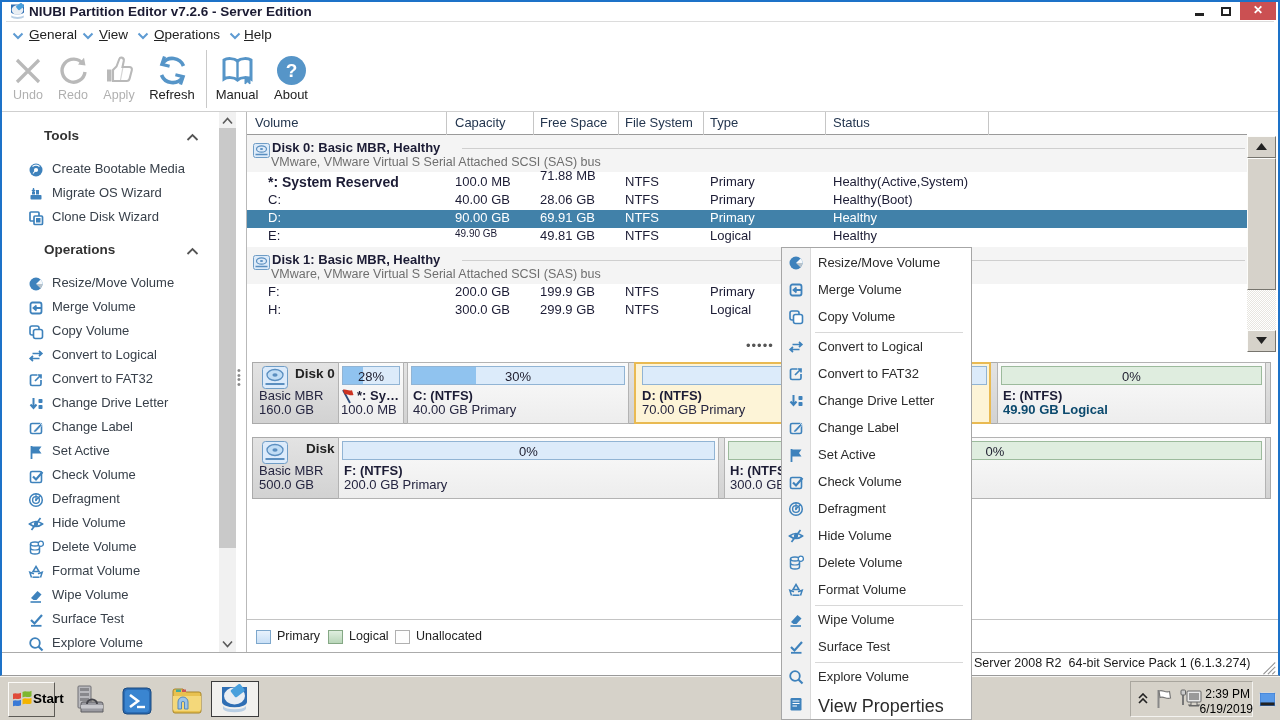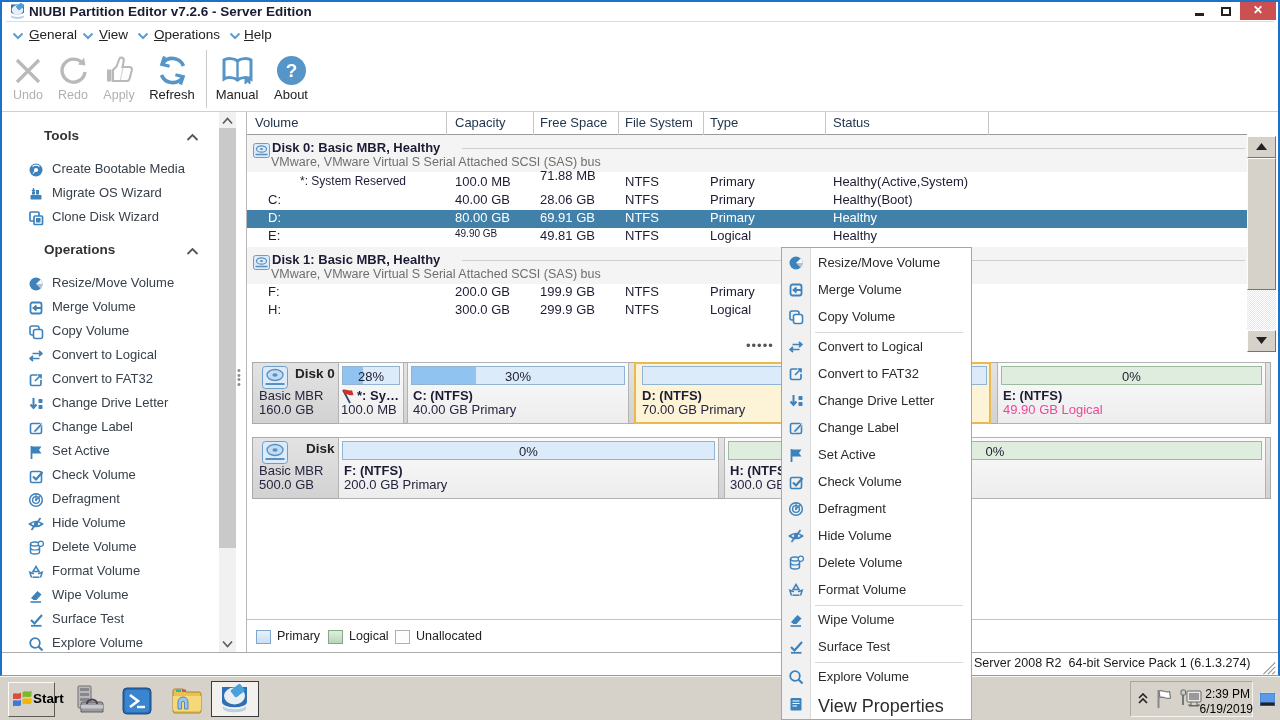--- a/index.html
+++ b/index.html
@@ -216,35 +216,35 @@
 <div class="abs" style="left:247px;top:135px;width:1000px;height:37px;background:#f4f4f4"></div>
 <svg class="abs" style="left:253px;top:143px" width="17" height="15" viewBox="0 0 17 15">
       <rect x="0.5" y="0.5" width="16" height="14" rx="2" fill="#ddebf9" stroke="#6f9dc6"></rect>
       <ellipse cx="8.5" cy="6" rx="5" ry="3.2" fill="none" stroke="#5b8fc0" stroke-width="1.2"></ellipse>
       <ellipse cx="8.5" cy="6" rx="1.6" ry="1" fill="#5b8fc0"></ellipse>
       <path d="M2.5 11.5 H14.5" stroke="#5b8fc0" stroke-width="1.5"></path>
     </svg>
 <div class="t" style="left:272px;top:140.2px;font-size:13px;color:#1c1c35;font-weight:700;">Disk 0: Basic MBR, Healthy</div>
 <div class="abs" style="left:462px;top:148px;width:783px;height:1px;background:#cfcfcf"></div>
 <div class="t" style="left:271px;top:154.5px;font-size:12.5px;color:#6e6e6e;font-weight:400;">VMware, VMware Virtual S Serial Attached SCSI (SAS) bus</div>
-<div class="t" style="left:268px;top:174.2px;font-size:12px;color:#1c1c35;font-weight:400;margin-left:32px;">*: System Reserved</div>
+<div class="t" style="left:268px;top:174.2px;font-size:14px;color:#1c1c35;font-weight:700;">*: System Reserved</div>
 <div class="t" style="left:455px;top:174.2px;font-size:13px;color:#1c1c35;font-weight:400;">100.0 MB</div>
 <div class="t" style="left:540px;top:168px;font-size:13px;color:#1c1c35;font-weight:400;">71.88 MB</div>
 <div class="t" style="left:625px;top:174.2px;font-size:13px;color:#1c1c35;font-weight:400;">NTFS</div>
 <div class="t" style="left:710px;top:174.2px;font-size:13px;color:#1c1c35;font-weight:400;">Primary</div>
 <div class="t" style="left:833px;top:174.2px;font-size:13px;color:#1c1c35;font-weight:400;">Healthy(Active,System)</div>
 <div class="t" style="left:268px;top:192.2px;font-size:13px;color:#1c1c35;font-weight:400;">C:</div>
 <div class="t" style="left:455px;top:192.2px;font-size:13px;color:#1c1c35;font-weight:400;">40.00 GB</div>
 <div class="t" style="left:540px;top:192.2px;font-size:13px;color:#1c1c35;font-weight:400;">28.06 GB</div>
 <div class="t" style="left:625px;top:192.2px;font-size:13px;color:#1c1c35;font-weight:400;">NTFS</div>
 <div class="t" style="left:710px;top:192.2px;font-size:13px;color:#1c1c35;font-weight:400;">Primary</div>
 <div class="t" style="left:833px;top:192.2px;font-size:13px;color:#1c1c35;font-weight:400;">Healthy(Boot)</div>
 <div class="abs" style="left:247px;top:210px;width:1000px;height:18px;background:#4181a9"></div>
 <div class="t" style="left:268px;top:210.2px;font-size:13px;color:#fff;font-weight:400;">D:</div>
-<div class="t" style="left:455px;top:210.2px;font-size:13px;color:#fff;font-weight:400;">80.00 GB</div>
+<div class="t" style="left:455px;top:210.2px;font-size:13px;color:#fff;font-weight:400;">90.00 GB</div>
 <div class="t" style="left:540px;top:210.2px;font-size:13px;color:#fff;font-weight:400;">69.91 GB</div>
 <div class="t" style="left:625px;top:210.2px;font-size:13px;color:#fff;font-weight:400;">NTFS</div>
 <div class="t" style="left:710px;top:210.2px;font-size:13px;color:#fff;font-weight:400;">Primary</div>
 <div class="t" style="left:833px;top:210.2px;font-size:13px;color:#fff;font-weight:400;">Healthy</div>
 <div class="t" style="left:268px;top:228.2px;font-size:13px;color:#1c1c35;font-weight:400;">E:</div>
 <div class="t" style="left:455px;top:228.2px;font-size:10px;color:#1c1c35;font-weight:400;">49.90 GB</div>
 <div class="t" style="left:540px;top:228.2px;font-size:13px;color:#1c1c35;font-weight:400;">49.81 GB</div>
 <div class="t" style="left:625px;top:228.2px;font-size:13px;color:#1c1c35;font-weight:400;">NTFS</div>
 <div class="t" style="left:710px;top:228.2px;font-size:13px;color:#1c1c35;font-weight:400;">Logical</div>
 <div class="t" style="left:833px;top:228.2px;font-size:13px;color:#1c1c35;font-weight:400;">Healthy</div>
@@ -309,21 +309,21 @@
       <path d="M3 2 L10 15" stroke="#2a4a7a" stroke-width="1.8"></path>
       <path d="M3 2 C6 0.5 8 3.5 12 2.2 L13.5 7 C9.5 8.3 7.5 5.3 4.8 6.6 Z" fill="#cc3322"></path>
     </svg>
 <div class="t" style="left:357px;top:388.2px;font-size:13px;color:#1c1c35;font-weight:700;">*: Sy…</div>
 <div class="t" style="left:341px;top:402.2px;font-size:13px;color:#252540;font-weight:400;">100.0 MB</div>
 <div class="t" style="left:413px;top:388.2px;font-size:13px;color:#1c1c35;font-weight:700;">C: (NTFS)</div>
 <div class="t" style="left:413px;top:402.2px;font-size:13px;color:#252540;font-weight:400;">40.00 GB Primary</div>
 <div class="t" style="left:642px;top:388.2px;font-size:13px;color:#1c1c35;font-weight:700;">D: (NTFS)</div>
 <div class="t" style="left:642px;top:402.2px;font-size:13px;color:#252540;font-weight:400;">70.00 GB Primary</div>
 <div class="t" style="left:1003px;top:388.2px;font-size:13px;color:#1c1c35;font-weight:700;">E: (NTFS)</div>
-<div class="t" style="left:1003px;top:402.2px;font-size:13px;color:#ec4899;font-weight:400;">49.90 GB Logical</div>
+<div class="t" style="left:1003px;top:402.2px;font-size:13px;color:#0c4a6e;font-weight:700;">49.90 GB Logical</div>
 <div class="abs" style="left:252px;top:437px;width:1019px;height:62px;background:linear-gradient(#e3e3e3,#d2d2d2);border:1px solid #aaa"></div>
 <svg class="abs" style="left:262px;top:441px" width="26" height="23" viewBox="0 0 26 23">
       <rect x="0.5" y="0.5" width="25" height="22" rx="3" fill="#dcebfb" stroke="#6f9dc6"></rect>
       <ellipse cx="13" cy="9" rx="8" ry="5.5" fill="#c1ddf5" stroke="#5b8fc0" stroke-width="1.3"></ellipse>
       <ellipse cx="13" cy="9" rx="2.6" ry="1.7" fill="#5b8fc0"></ellipse>
       <path d="M3.5 18 H22.5" stroke="#5b8fc0" stroke-width="2"></path>
     </svg>
 <div class="t" style="left:295px;top:440.8px;font-size:13.5px;color:#222;font-weight:700;padding-left:11px;">Disk 1</div>
 <div class="t" style="left:259px;top:463.2px;font-size:13px;color:#252540;font-weight:400;">Basic MBR</div>
 <div class="t" style="left:259px;top:477.2px;font-size:13px;color:#252540;font-weight:400;">500.0 GB</div>

